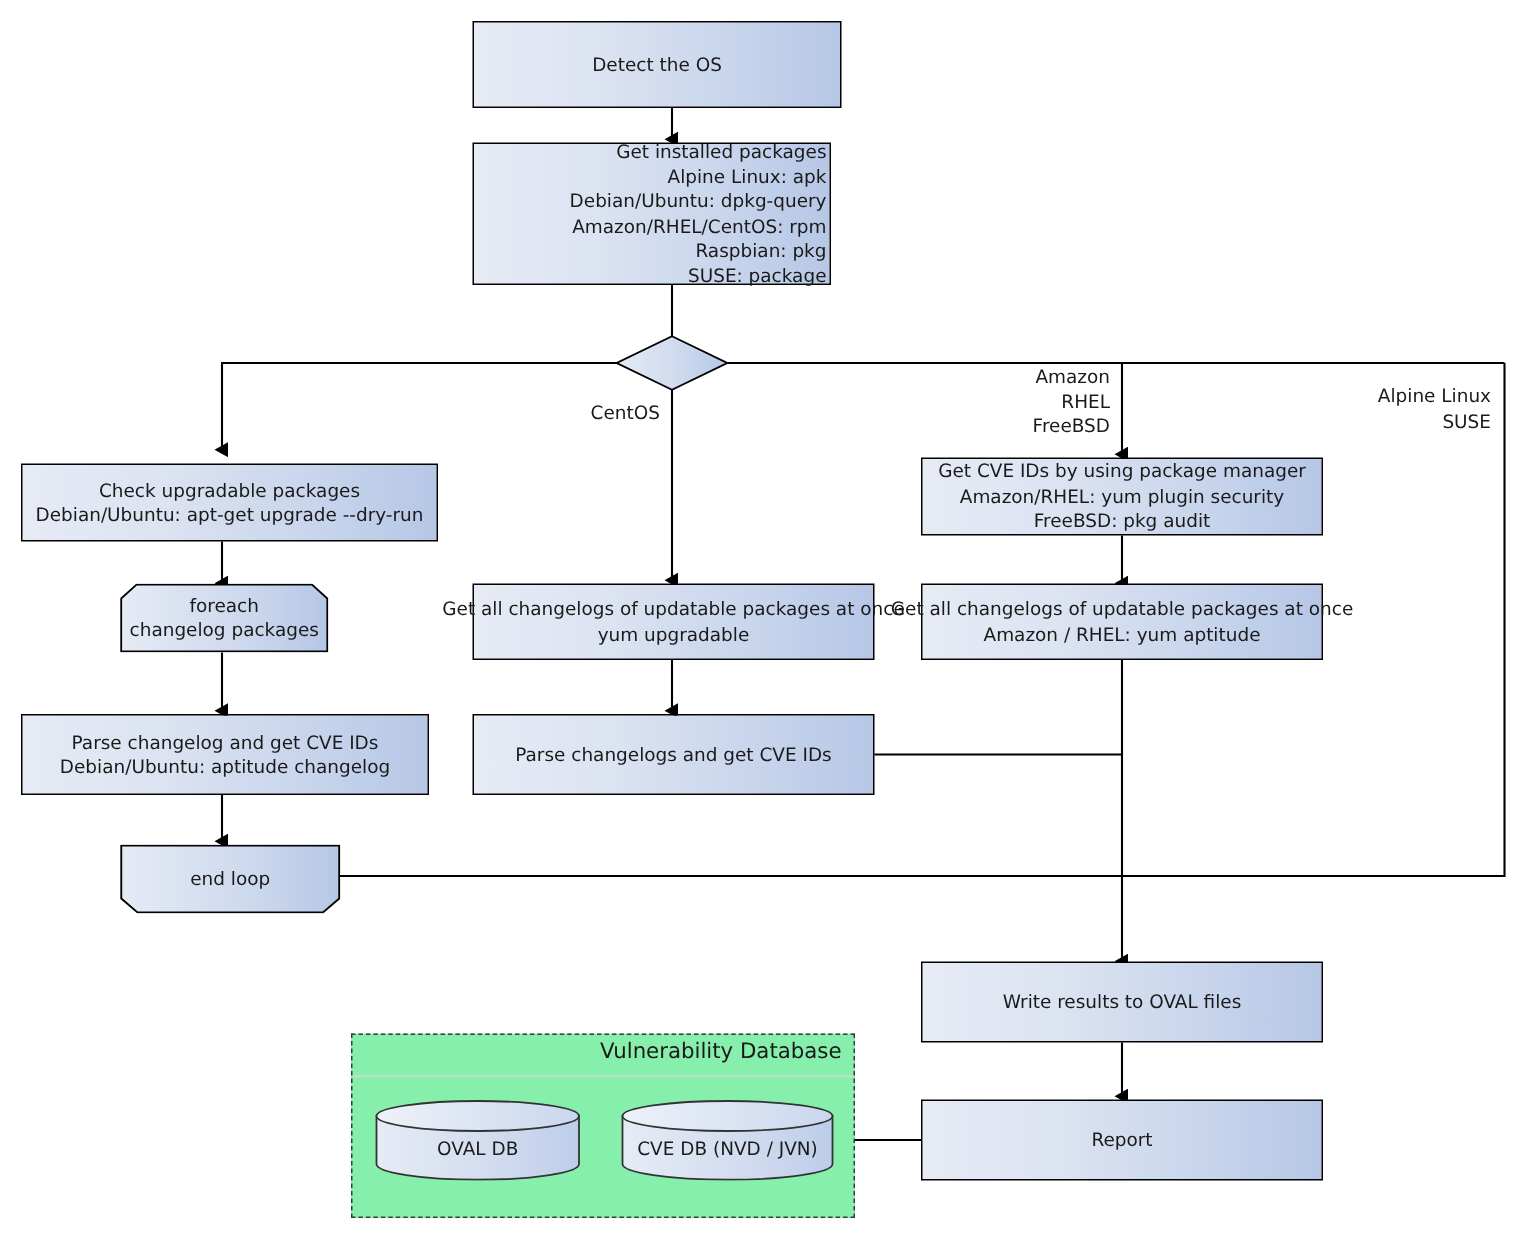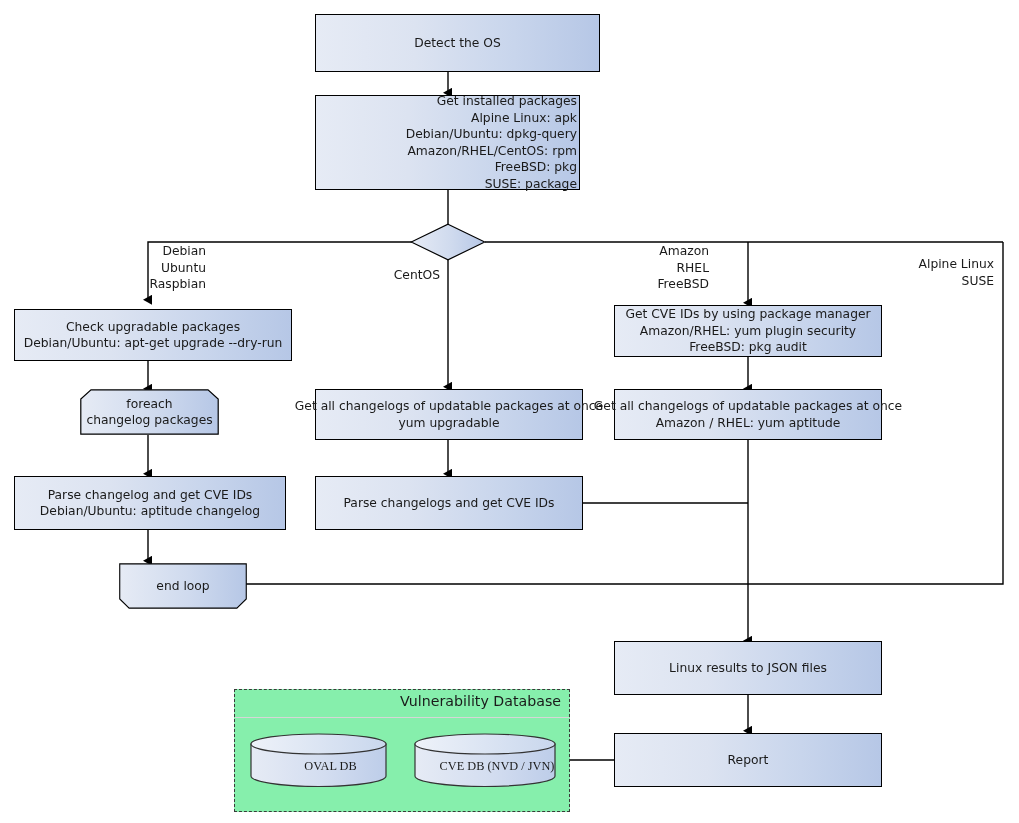--- a/index.html
+++ b/index.html
@@ -113,27 +113,26 @@
     top: 27px;
     height: 1px;
     background: #d6d6d6;
   }
   .cylinder {
     position: absolute;
     z-index: 2;
   }
   .cylinder .cyl-lbl {
     position: absolute;
-    left: 12px;
+    left: 0;
     width: 100%;
     text-align: center;
     font-size: 12.3px;
     color: #1a1a1a;
     white-space: nowrap;
-    font-family: Liberation Serif, serif;
   }
 </style>
 </head>
 <body>
 
 <div id="canvas">
 
   <svg id="edges" viewBox="0 0 1019 823" width="1019" height="823">
     <defs>
       <marker id="arrow" markerWidth="10" markerHeight="10" refX="5.2" refY="4" orient="auto" markerUnits="userSpaceOnUse">
@@ -166,55 +165,52 @@
 
       <path d="M748,357 L748,389" marker-end="url(#arrow)"></path>
       <path d="M748,440 L748,641" marker-end="url(#arrow)"></path>
 
       <path d="M748,695 L748,731" marker-end="url(#arrow)"></path>
 
       <path d="M556,760 L614,760"></path>
     </g>
   </svg>
 
-  <div class="node" style="left:315px; top:14px; width:285px; height:58px;">
+  <div class="node" style="left:315px; top:14px; width:246px; height:58px;">
     <span class="lbl">Detect the OS</span>
   </div>
 
-  <div class="node right-align" style="left:315px; top:95px; width:265px; height:95px;">
+  <div class="node right-align" style="left:315px; top:95px; width:239px; height:95px;">
     <span class="lbl">
       <span>Get installed packages</span><br>
       <span>Alpine Linux: apk</span><br>
       <span>Debian/Ubuntu: dpkg-query</span><br>
       <span>Amazon/RHEL/CentOS: rpm</span><br>
-      <span>FreeBSD: pkg</span><br>
+      <span>Raspbian: pkg</span><br>
       <span>SUSE: package</span>
     </span>
   </div>
 
   <div class="diamond" style="left:410px; top:223px; width:76px; height:38px;">
     <svg width="76" height="38" viewBox="0 0 76 38">
       <defs>
         <linearGradient id="gDiamond" x1="0" y1="0" x2="1" y2="0">
           <stop offset="0%" stop-color="#e6ebf5"></stop>
           <stop offset="55%" stop-color="#cfdaee"></stop>
           <stop offset="100%" stop-color="#b6c7e6"></stop>
         </linearGradient>
       </defs>
       <polygon points="38,1.2 74.8,19 38,36.8 1.2,19" fill="url(#gDiamond)" stroke="#000000" stroke-width="1.2"></polygon>
     </svg>
   </div>
 
-  <div class="branch-label" style="left:90px; top:243px; width:116px;">Debian
-Ubuntu
-Raspbian</div>
 
   <div class="branch-label" style="left:330px; top:267px; width:110px;">CentOS</div>
 
-  <div class="branch-label" style="left:599px; top:243px; width:110px;">Amazon
+  <div class="branch-label" style="left:630px; top:243px; width:110px;">Amazon
 RHEL
 FreeBSD</div>
 
   <div class="branch-label" style="left:875px; top:256px; width:119px;">Alpine Linux
 SUSE</div>
 
   <div class="node" style="left:14px; top:309px; width:278px; height:52px;">
     <span class="lbl">
       <span>Check upgradable packages</span><br>
       <span>Debian/Ubuntu: apt-get upgrade --dry-run</span>
@@ -238,21 +234,21 @@
     </span>
   </div>
 
   <div class="node" style="left:14px; top:476px; width:272px; height:54px;">
     <span class="lbl">
       <span>Parse changelog and get  CVE IDs</span><br>
       <span>Debian/Ubuntu: aptitude changelog</span>
     </span>
   </div>
 
-  <div class="node loop-end" style="left:80px; top:563px; width:128px; height:46px;margin-left:39px;">
+  <div class="node loop-end" style="left:80px; top:563px; width:147px; height:46px;">
     <svg class="shape-svg" viewBox="0 0 139 46" preserveAspectRatio="none">
       <defs>
         <linearGradient id="gLoopEnd" x1="0" y1="0" x2="1" y2="0">
           <stop offset="0%" stop-color="#e6ebf5"></stop>
           <stop offset="55%" stop-color="#cfdaee"></stop>
           <stop offset="100%" stop-color="#b6c7e6"></stop>
         </linearGradient>
       </defs>
       <polygon points="0.8,0.8 138.2,0.8 138.2,36 128,45.2 11,45.2 0.8,36" fill="url(#gLoopEnd)" stroke="#000000" stroke-width="1.2"></polygon>
     </svg>
@@ -279,21 +275,21 @@
   </div>
 
   <div class="node overflow" style="left:614px; top:389px; width:268px; height:51px;">
     <span class="lbl" style="text-align:center; line-height:16.5px;">
       <span>Get all changelogs of updatable packages at once</span><br>
       <span>Amazon / RHEL: yum aptitude</span>
     </span>
   </div>
 
   <div class="node" style="left:614px; top:641px; width:268px; height:54px;">
-    <span class="lbl">Linux results to JSON files</span>
+    <span class="lbl">Write results to OVAL files</span>
   </div>
 
   <div class="node" style="left:614px; top:733px; width:268px; height:54px;">
     <span class="lbl">Report</span>
   </div>
 
   <div class="db-group" style="left:234px; top:689px; width:336px; height:123px;">
     <div class="db-group-divider"></div>
     <div class="db-group-title">Vulnerability Database</div>
   </div>

